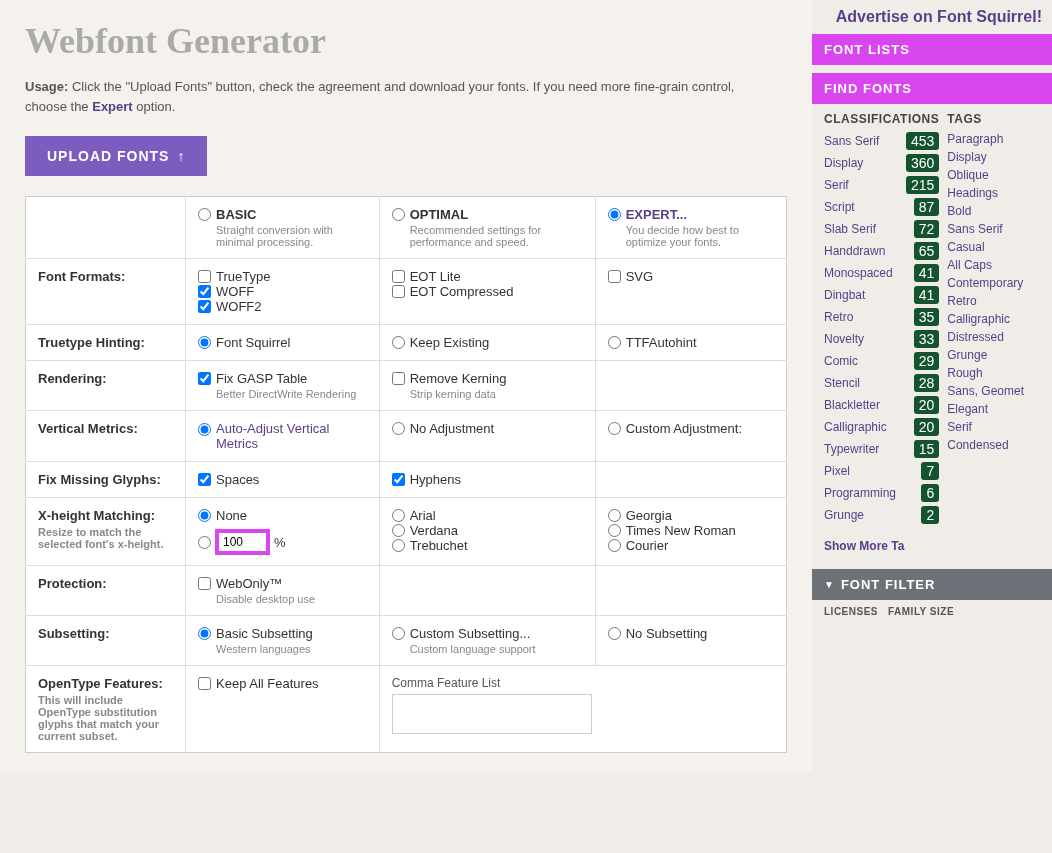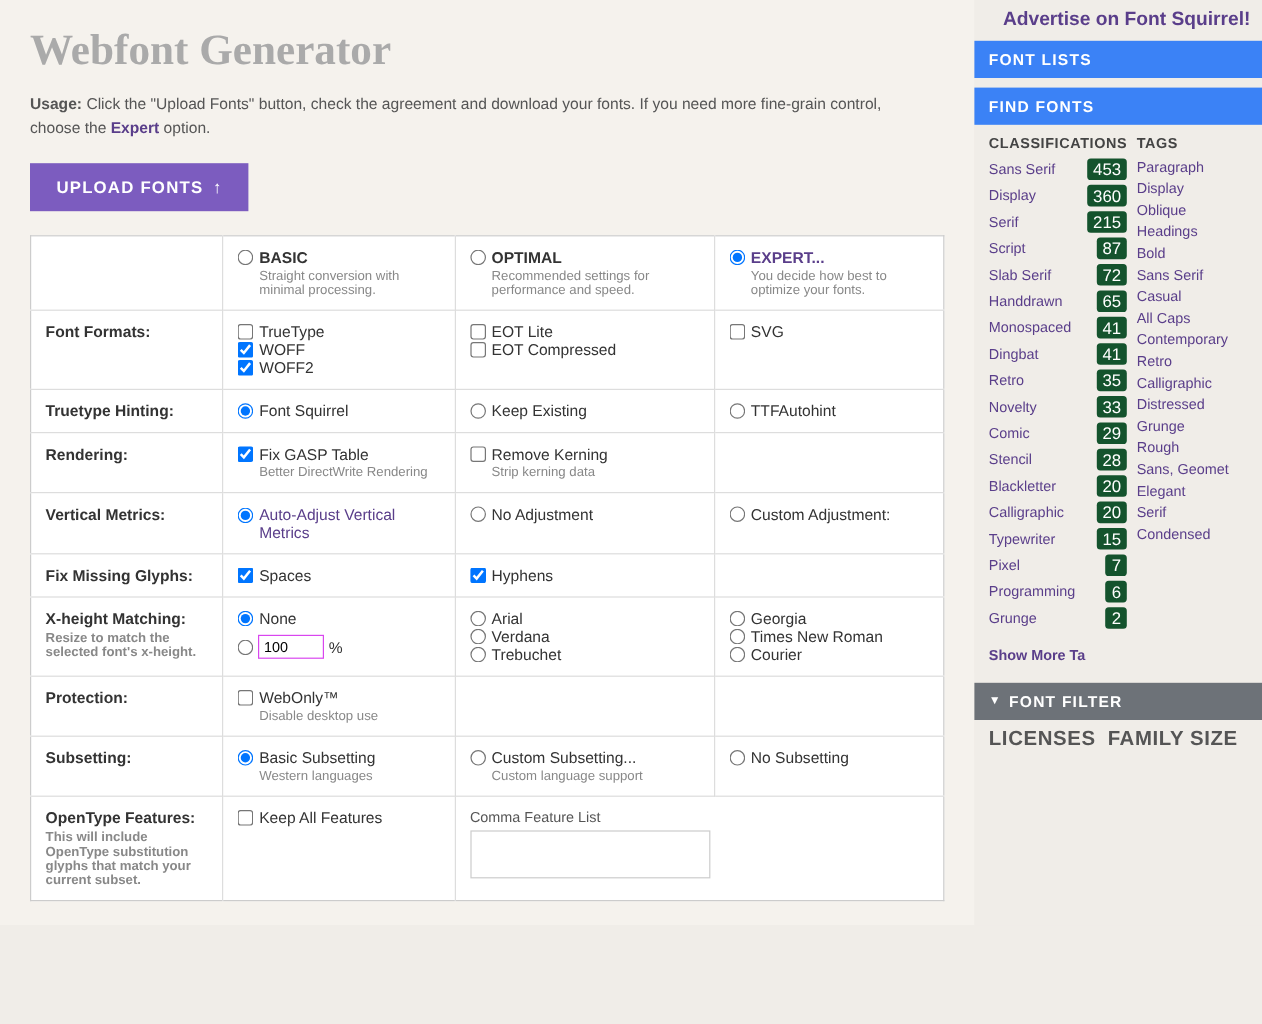--- a/index.html
+++ b/index.html
@@ -49,35 +49,35 @@
     .settings-table tr:last-child td { border-bottom: none; }
 
     .row-label { font-weight: bold; font-size: 13px; color: #333; width: 160px; }
     .sub-text { font-size: 11px; color: #888; margin-top: 3px; }
     .option-item { display: flex; align-items: center; gap: 5px; font-size: 13px; }
     .option-item input[type="radio"], .option-item input[type="checkbox"] { margin: 0; }
     .option-desc { font-size: 11px; color: #888; margin-top: 2px; margin-left: 18px; }
 
     .expert-selected { color: #5a3e8a; align-items: center; }
 
-    .inline-input { width: 55px; border: 1px solid #d946ef; padding: 2px 4px; font-size: 12px; }
+    .inline-input { width: 55px; border: 4px solid #d946ef; padding: 2px 4px; font-size: 12px; }
 
     
     .sidebar { width: 240px; padding: 0; background: #f0ede8; }
 
     .advertise-bar { text-align: right; padding: 8px 10px; font-size: 16px; }
     .advertise-bar a { color: #5a3e8a; font-weight: bold; }
 
     .sidebar-section {
       background: #f0ede8;
       margin-bottom: 8px;
     }
 
     .section-header {
-      background: #3b82f6;
+      background: #d946ef;
       color: white;
       font-size: 13px;
       font-weight: bold;
       letter-spacing: 1px;
       padding: 8px 12px;
       text-transform: uppercase;
     }
 
     .font-lists-grid { display: grid; grid-template-columns: 1fr 1fr; gap: 2px 8px; padding: 8px 12px; }
     .font-lists-grid a { display: block; font-size: 13px; color: #5a3e8a; padding: 2px 0; }
@@ -111,21 +111,21 @@
       letter-spacing: 1px;
       padding: 8px 12px;
       text-transform: uppercase;
       display: flex;
       align-items: center;
       gap: 6px;
     }
     .triangle { font-size: 10px; }
 
     .filter-subheader { display: flex; padding: 6px 12px 4px; gap: 10px; }
-    .filter-subheader span { font-size: 17px; font-weight: bold; color: #555; letter-spacing: 0.5px; text-transform: uppercase; }
+    .filter-subheader span { font-size: 10px; font-weight: bold; color: #555; letter-spacing: 0.5px; text-transform: uppercase; }
   </style>
 </head>
 <body>
 
 <div class="layout">
 
   <div class="main">
 
     <h1 class="page-title">Webfont Generator</h1>
 

